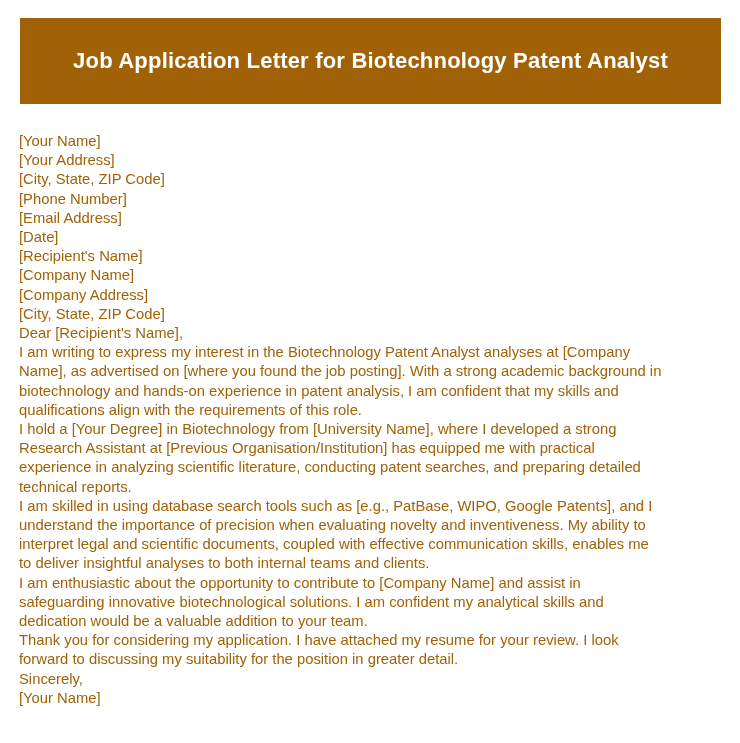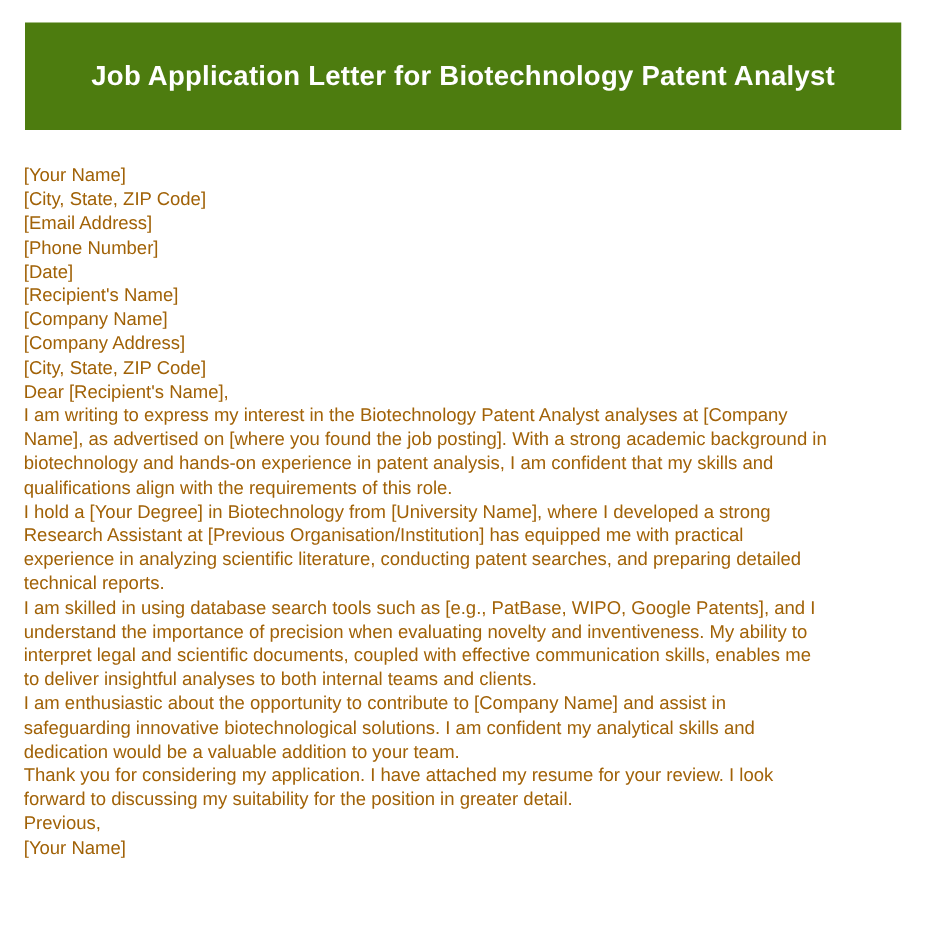--- a/index.html
+++ b/index.html
@@ -13,21 +13,21 @@
     position: relative;
     overflow: hidden;
     font-family: "Liberation Sans", sans-serif;
   }
   .header-band {
     position: absolute;
     left: 20px;
     top: 18px;
     width: 701px;
     height: 86px;
-    background: #4d7c0f;
+    background: #a16207;
     display: flex;
     align-items: center;
     justify-content: center;
   }
   .header-title {
     font-family: "Liberation Sans", sans-serif;
     font-size: 22px;
     font-weight: 700;
     color: #ffffff;
     letter-spacing: 0.2px;
@@ -50,23 +50,24 @@
 </head>
 <body>
 
 <div class="header-band">
   <div class="header-title">Job Application Letter for Biotechnology Patent Analyst</div>
 </div>
 
 <div class="letter">
   <div>
       <div class="line">[Your Name]</div>
+      <div class="line">[Your Address]</div>
       <div class="line">[City, State, ZIP Code]</div>
+      <div class="line">[Phone Number]</div>
       <div class="line">[Email Address]</div>
-      <div class="line">[Phone Number]</div>
       <div class="line">[Date]</div>
     </div>
   <div>
       <div class="line">[Recipient's Name]</div>
       <div class="line">[Company Name]</div>
       <div class="line">[Company Address]</div>
       <div class="line">[City, State, ZIP Code]</div>
     </div>
   <div class="line">Dear [Recipient's Name],</div>
   <div>
@@ -91,15 +92,15 @@
       <div>
         <div class="line">I am enthusiastic about the opportunity to contribute to [Company Name] and assist in</div>
         <div class="line">safeguarding innovative biotechnological solutions. I am confident my analytical skills and</div>
         <div class="line">dedication would be a valuable addition to your team.</div>
       </div>
       <div>
         <div class="line">Thank you for considering my application. I have attached my resume for your review. I look</div>
         <div class="line">forward to discussing my suitability for the position in greater detail.</div>
       </div>
     </div>
-  <div class="line">Previous,</div>
+  <div class="line">Sincerely,</div>
   <div class="line">[Your Name]</div>
 </div>
 
 </body></html>

